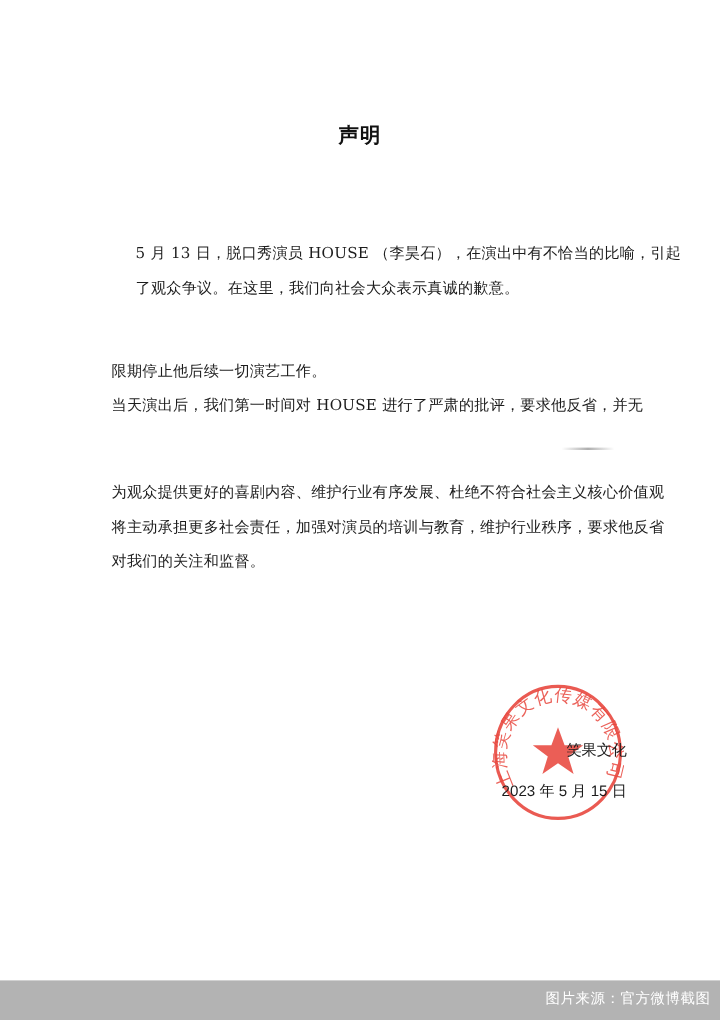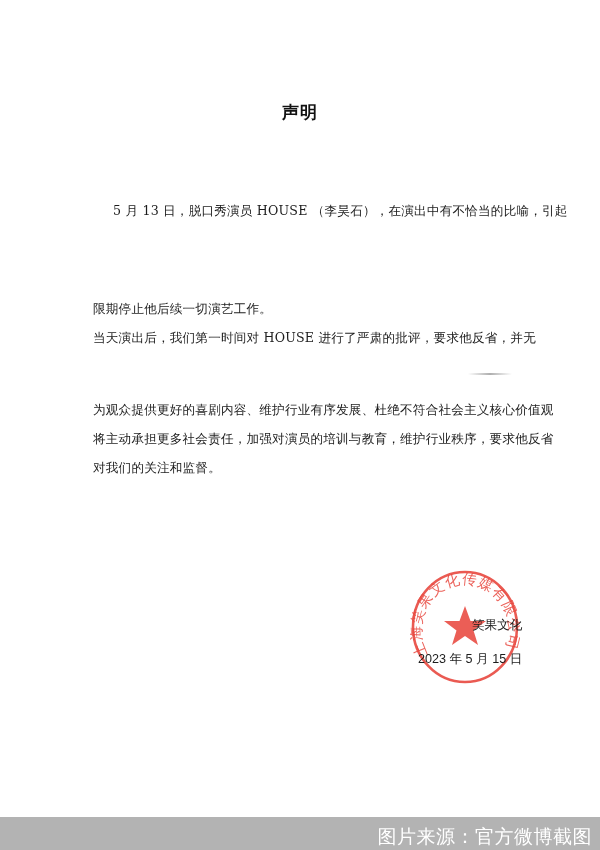--- a/index.html
+++ b/index.html
@@ -91,33 +91,34 @@
       top: 817px;
       width: 600px;
       height: 33px;
       background: #b3b3b3;
     }
     .caption-text {
       position: absolute;
       right: 8px;
       top: 7px;
       font-family: "DejaVu Sans", "Liberation Sans", sans-serif;
-      font-size: 19px;
+      font-size: 12px;
       color: #ffffff;
       letter-spacing: 0.5px;
     }
   </style>
 </head>
 <body>
 
 <div class="page">
   <div class="title">声明</div>
 
   <div class="para p1">
     <span class="line">5 月 13 日，脱口秀演员 HOUSE （李昊石），在演出中有不恰当的比喻，引起</span>
+    <span class="line">了观众争议。在这里，我们向社会大众表示真诚的歉意。</span>
   </div>
 
   <div class="para p2">
     <span class="line">限期停止他后续一切演艺工作。</span>
     <span class="line">当天演出后，我们第一时间对 HOUSE 进行了严肃的批评，要求他反省，并无</span>
   </div>
 
   <div class="scan-mark"></div>
 
   <div class="para p3">

